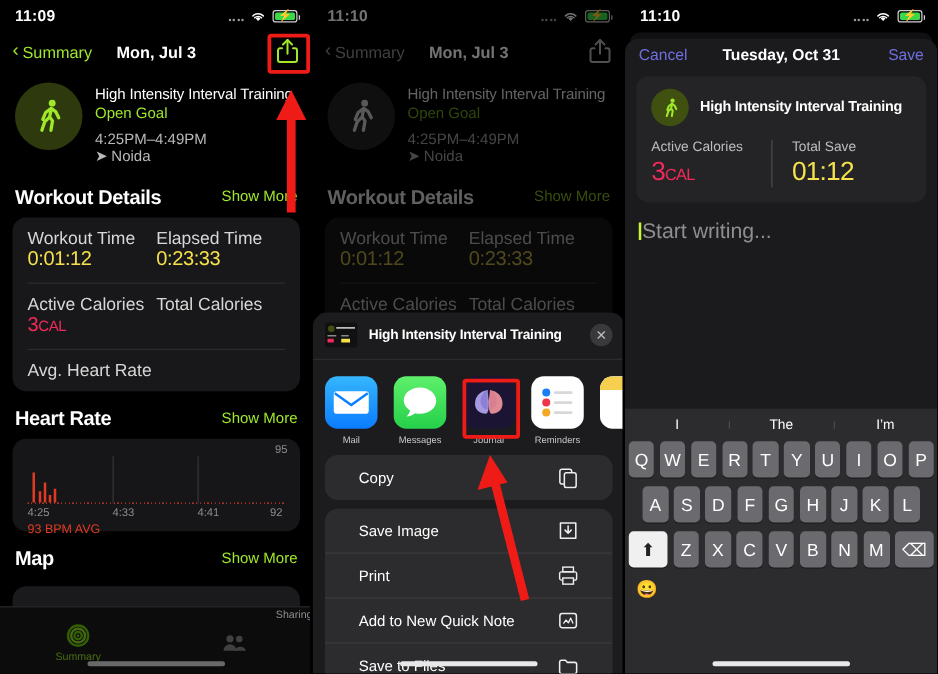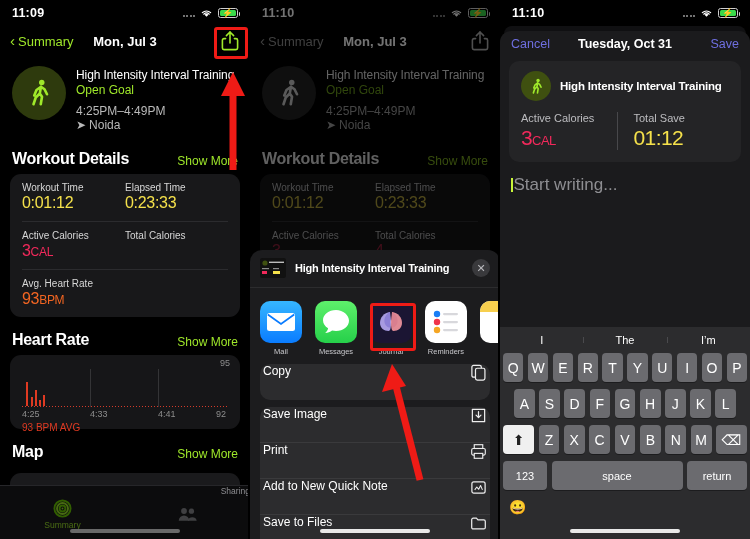--- a/index.html
+++ b/index.html
@@ -40,30 +40,30 @@
   
   .wk-head { display:flex; padding:10px 12px 4px 12px; gap:10px; }
   .wk-circle { width:54px; height:54px; border-radius:50%; background:#2e3a0d; flex:0 0 54px; display:flex; align-items:center; justify-content:center;}
   .wk-meta { padding-top:2px; }
   .wk-name { color:#fff; font-size:12px; font-weight:500; letter-spacing:-.1px;}
   .wk-goal { color:#9fe82a; font-size:12px; margin-top:1px;}
   .wk-time { color:#b9b9b9; font-size:12px; margin-top:7px;}
   .wk-loc { color:#b9b9b9; font-size:12px; margin-top:0px; display:flex; align-items:center; gap:3px;}
 
   
-  .sec-head { display:flex; align-items:flex-end; padding:14px 12px 6px 12px;gap:36px;}
+  .sec-head { display:flex; align-items:flex-start; padding:14px 12px 6px 12px;gap:36px;}
   .sec-title { color:#fff; font-size:16px; font-weight:bold; letter-spacing:-.3px;}
   .sec-more { margin-left:auto; color:#9fe82a; font-size:12px; cursor:pointer;}
 
   
   .card { margin:0 10px; background:#18181a; border-radius:11px; padding:0 12px; }
   .c-row { display:flex; padding:8px 0 9px 0; border-bottom:1px solid #2b2b2e;}
   .c-row.last { border-bottom:none; }
   .c-cell { flex:1 1 50%; }
-  .c-lbl { color:#d7d7d7; font-size:10px; }
+  .c-lbl { color:#d7d7d7; font-size:14px; }
   .c-val { font-size:16px; margin-top:1px; letter-spacing:-.3px;}
   .c-val .u { font-size:12px; }
   .yel { color:#f5e14b; } .pink { color:#f2295b; } .org { color:#f26522; }
 
   
   .hr-card { margin:0 10px; background:#161618; border-radius:11px; padding:6px 8px 6px 8px; position:relative; height:74px;}
   .hr-max { position:absolute; right:10px; top:3px; color:#8d8d8d; font-size:9px;}
   .hr-plot { position:relative; height:38px; margin:8px 4px 0 4px; border-bottom:0;}
   .hr-gl { position:absolute; top:0; bottom:0; width:1px; background:#343436;}
   .hr-baseline { position:absolute; left:0; right:0; bottom:0; height:1px;
@@ -95,21 +95,21 @@
   .sh-thumb { width:26px; height:20px; border-radius:3px; background:#141414; position:relative; overflow:hidden; flex:0 0 26px;}
   .sh-title { color:#fff; font-size:11px; font-weight:600; letter-spacing:-.2px;}
   .sh-close { margin-left:auto; width:18px; height:18px; border-radius:50%; background:#39393c; color:#b9b9bd;
      display:flex; align-items:center; justify-content:center; font-size:11px; cursor:pointer;}
   .apps { display:flex; gap:13px; padding:13px 10px 8px 10px; }
   .app { width:42px; display:flex; flex-direction:column; align-items:center; gap:4px; cursor:pointer; flex:0 0 42px;}
   .app-ic { width:42px; height:42px; border-radius:10px; position:relative; overflow:hidden;}
   .app-lbl { color:#c8c8cc; font-size:7.5px; white-space:nowrap;}
   .acts { padding:0 10px; }
   .act-group { background:#2c2c2e; border-radius:10px; margin-bottom:7px; }
-  .act { display:flex; align-items:flex-start; height:36px; padding:0 3px; color:#fff; font-size:12px; cursor:pointer;}
+  .act { display:flex; align-items:center; height:36px; padding:0 27px; color:#fff; font-size:12px; cursor:pointer;}
   .act .ic { margin-left:auto; width:17px; height:17px; opacity:.92;}
 
   
   .j-sheetwrap { position:absolute; left:0; right:0; top:26px; bottom:0; }
   .j-top-peek { position:absolute; left:4px; right:4px; top:0; height:8px; background:#101012; border-radius:9px 9px 0 0;}
   .j-sheet { position:absolute; left:0; right:0; top:5px; bottom:0; background:#1b1b1d; border-radius:11px 11px 0 0; overflow:hidden;}
   .j-nav { height:26px; display:flex; align-items:center; padding:0 11px; position:relative;}
   .j-btn { color:#6f6fe0; font-size:12.5px; cursor:pointer;}
   .j-title { position:absolute; left:0; right:0; text-align:center; color:#fff; font-size:12.5px; font-weight:bold; pointer-events:none;}
   .j-card { margin:4px 9px 0 9px; background:#242426; border-radius:10px; padding:10px 12px 12px 12px;}
@@ -229,21 +229,20 @@
           <div class="c-lbl">Active Calories</div>
           <div class="c-val pink"><span>3</span><span class="u">CAL</span></div>
         </div>
         <div class="c-cell">
           <div class="c-lbl">Total Calories</div>
         </div>
       </div>
       <div class="c-row last">
         <div class="c-cell">
           <div class="c-lbl">Avg. Heart Rate</div>
-          <div class="c-val org"><span>93</span><span class="u">BPM</span></div>
         </div>
       </div>
     </div>
 
     <div class="sec-head">
       <div class="sec-title">Heart Rate</div>
       <div class="sec-more">Show More</div>
     </div>
 
     <div class="hr-card">
@@ -597,25 +596,20 @@
                   <div class="key">Z</div>
                   <div class="key">X</div>
                   <div class="key">C</div>
                   <div class="key">V</div>
                   <div class="key">B</div>
                   <div class="key">N</div>
                   <div class="key">M</div>
                 </div>
               <div class="key del">⌫</div>
             </div>
-            <div class="kb-row">
-              <div class="key num">123</div>
-              <div class="key space">space</div>
-              <div class="key ret">return</div>
-            </div>
           </div>
           <div class="kb-bottom">
             <div class="emoji">😀</div>
           </div>
           <div class="homebar"></div>
         </div>
       </div>
     </div>
   </div>
 

